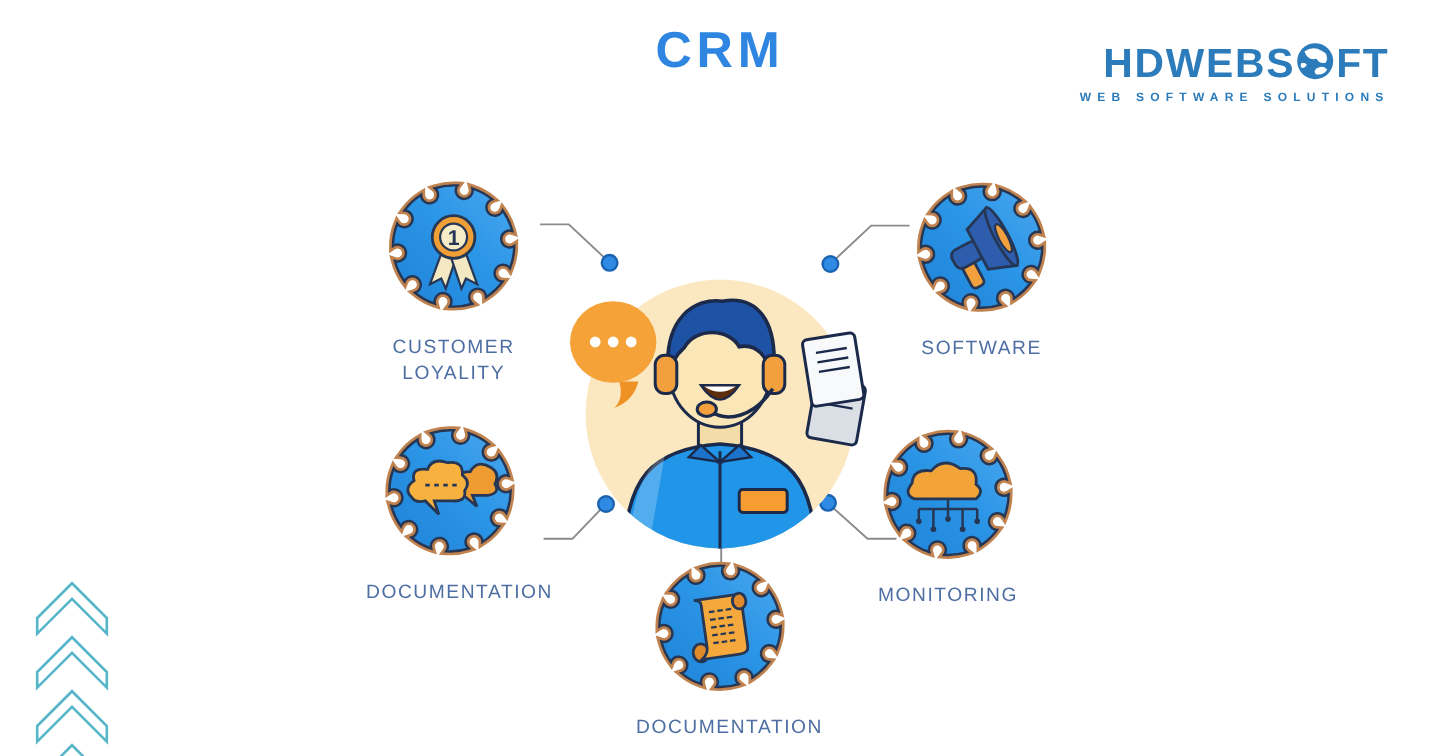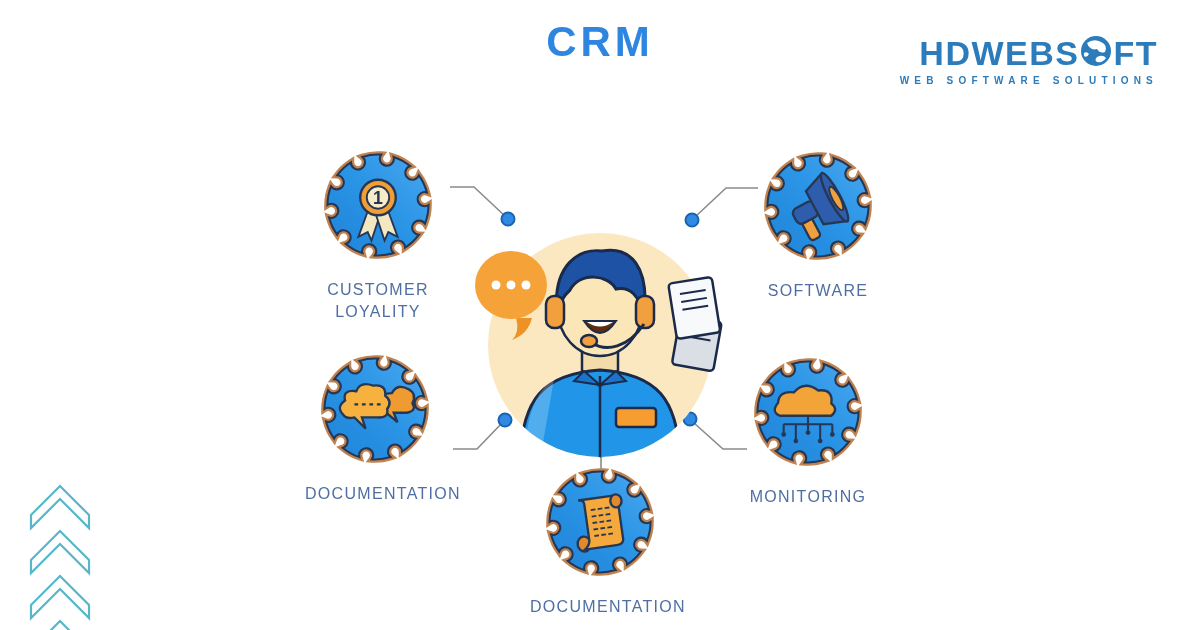--- a/index.html
+++ b/index.html
@@ -166,21 +166,21 @@
     <path class="gear-path" fill="url(#gearGrad)" stroke="#253754" stroke-width="2.2" d="M54.0,0.0A54,54 0 0 1 50.2,19.9A7.5,7.5 0 1 0 43.7,31.7A54,54 0 0 1 28.9,45.6A7.5,7.5 0 1 0 16.7,51.4A54,54 0 0 1 -3.4,53.9A7.5,7.5 0 1 0 -16.7,51.4A54,54 0 0 1 -34.4,41.6A7.5,7.5 0 1 0 -43.7,31.7A54,54 0 0 1 -52.3,13.4A7.5,7.5 0 1 0 -54.0,0.0A54,54 0 0 1 -50.2,-19.9A7.5,7.5 0 1 0 -43.7,-31.7A54,54 0 0 1 -28.9,-45.6A7.5,7.5 0 1 0 -16.7,-51.4A54,54 0 0 1 3.4,-53.9A7.5,7.5 0 1 0 16.7,-51.4A54,54 0 0 1 34.4,-41.6A7.5,7.5 0 1 0 43.7,-31.7A54,54 0 0 1 52.3,-13.4A7.5,7.5 0 1 0 54.0,-0.0Z"></path>
     <g>
       <path d="M8,-2 Q3,-17 18,-17 Q24,-28 36,-21 Q45,-16 40,-6 Q45,2 34,4 L20,4 L24,14 L12,4 Q8,4 8,-2 Z" fill="#EE9C32" stroke="#253754" stroke-width="2.5"></path>
       <path d="M-34,6 Q-42,-2 -32,-9 Q-35,-21 -20,-19 Q-16,-30 -2,-25 Q12,-27 11,-14 Q19,-8 13,0 Q15,10 2,9 L-14,9 L-10,21 L-22,9 Q-31,11 -34,6 Z" fill="#F7B13F" stroke="#253754" stroke-width="2.5"></path>
       <path d="M-22,-5 H6" stroke="#253754" stroke-width="2.4" stroke-dasharray="4 4" fill="none"></path>
     </g>
   </svg>
   <div class="node-label">DOCUMENTATION</div>
 </div>
 
-<div class="node" style="left:738px;top:354px">
+<div class="node" style="left:720px;top:354px">
   <svg class="gear" width="116" height="116" viewBox="-62 -62 124 124">
     <path class="gear-path" fill="none" stroke="#C0824E" stroke-width="7" d="M54.0,0.0A54,54 0 0 1 50.2,19.9A7.5,7.5 0 1 0 43.7,31.7A54,54 0 0 1 28.9,45.6A7.5,7.5 0 1 0 16.7,51.4A54,54 0 0 1 -3.4,53.9A7.5,7.5 0 1 0 -16.7,51.4A54,54 0 0 1 -34.4,41.6A7.5,7.5 0 1 0 -43.7,31.7A54,54 0 0 1 -52.3,13.4A7.5,7.5 0 1 0 -54.0,0.0A54,54 0 0 1 -50.2,-19.9A7.5,7.5 0 1 0 -43.7,-31.7A54,54 0 0 1 -28.9,-45.6A7.5,7.5 0 1 0 -16.7,-51.4A54,54 0 0 1 3.4,-53.9A7.5,7.5 0 1 0 16.7,-51.4A54,54 0 0 1 34.4,-41.6A7.5,7.5 0 1 0 43.7,-31.7A54,54 0 0 1 52.3,-13.4A7.5,7.5 0 1 0 54.0,-0.0Z"></path>
     <path class="gear-path" fill="url(#gearGrad)" stroke="#253754" stroke-width="2.2" d="M54.0,0.0A54,54 0 0 1 50.2,19.9A7.5,7.5 0 1 0 43.7,31.7A54,54 0 0 1 28.9,45.6A7.5,7.5 0 1 0 16.7,51.4A54,54 0 0 1 -3.4,53.9A7.5,7.5 0 1 0 -16.7,51.4A54,54 0 0 1 -34.4,41.6A7.5,7.5 0 1 0 -43.7,31.7A54,54 0 0 1 -52.3,13.4A7.5,7.5 0 1 0 -54.0,0.0A54,54 0 0 1 -50.2,-19.9A7.5,7.5 0 1 0 -43.7,-31.7A54,54 0 0 1 -28.9,-45.6A7.5,7.5 0 1 0 -16.7,-51.4A54,54 0 0 1 3.4,-53.9A7.5,7.5 0 1 0 16.7,-51.4A54,54 0 0 1 34.4,-41.6A7.5,7.5 0 1 0 43.7,-31.7A54,54 0 0 1 52.3,-13.4A7.5,7.5 0 1 0 54.0,-0.0Z"></path>
     <g>
       <path d="M-30,4 Q-40,0 -32,-10 Q-31,-23 -15,-21 Q-4,-34 11,-23 Q27,-25 25,-9 Q33,-3 25,4 Z" fill="#F2A438" stroke="#253754" stroke-width="2.5"></path>
       <g stroke="#253754" stroke-width="2.2" fill="none">
         <path d="M0,4 V13 M-26,13 H26 M-26,13 V22 M-13,13 V29 M0,13 V20 M13,13 V29 M26,13 V22"></path>
       </g>
       <g fill="#253754">
         <circle cx="-26" cy="24" r="2.5"></circle>

